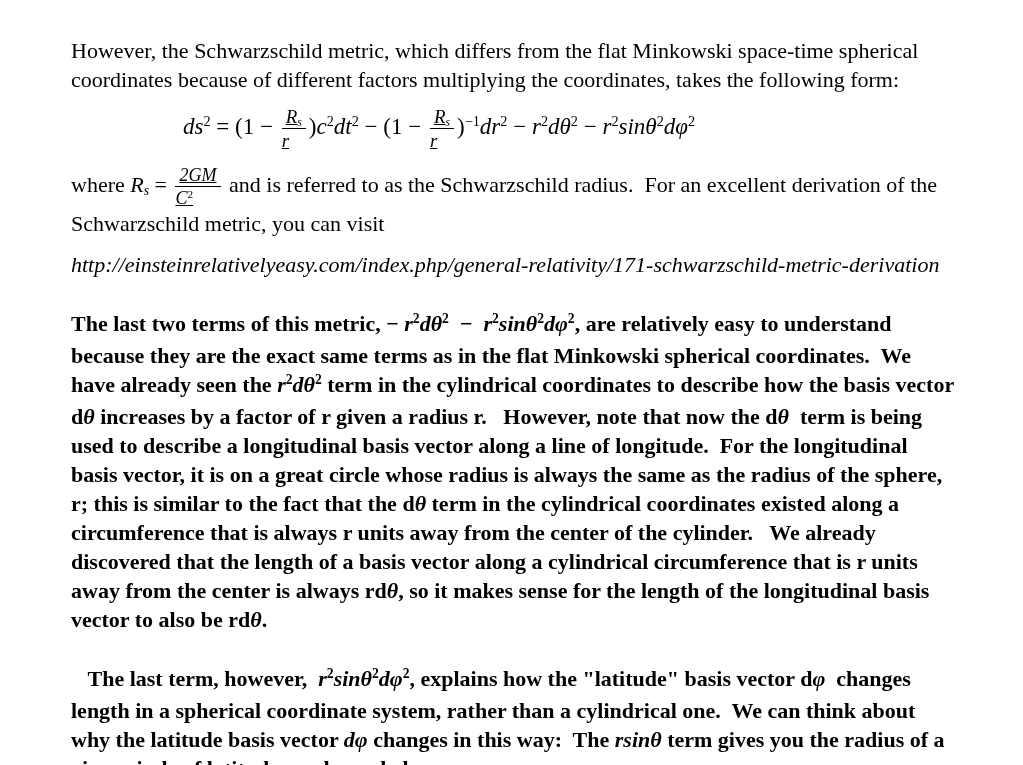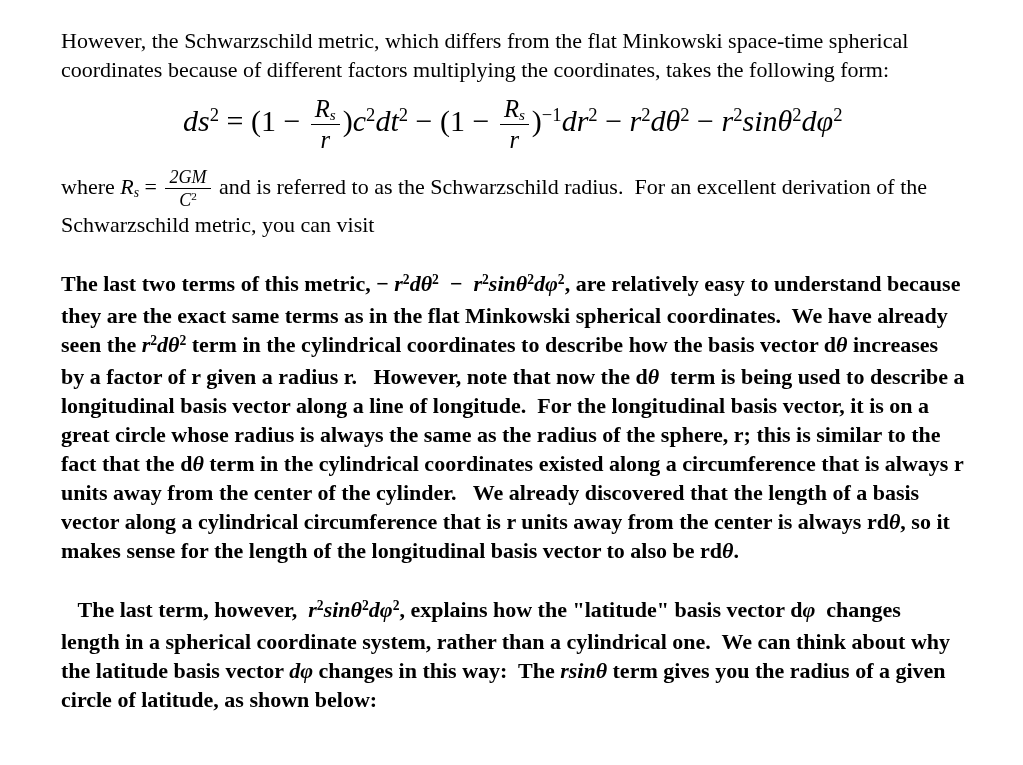--- a/index.html
+++ b/index.html
@@ -15,65 +15,66 @@
     background: #ffffff;
     color: #000000;
     font-family: "Liberation Serif", serif;
     font-size: 22px;
     line-height: 29px;
     padding: 24px 56px 0 59px;
     overflow: hidden;
   }
   .para {
     white-space: pre-wrap;
-    margin: 2px;
+    margin: 12px;
   }
   .para.gap {
     margin-top: 30px;
     font-weight: bold;
   }
   .equation {
     white-space: nowrap;
     margin: 11px 0 14px 124px;
-    font-size: 30px;
+    font-size: 23px;
     line-height: normal;
   }
   .it { font-style: italic; }
   .sup {
     font-size: 0.62em;
     position: relative;
     top: -0.55em;
   }
   .sub {
     font-size: 0.62em;
     position: relative;
     top: 0.22em;
   }
   .frac {
     display: inline-block;
     vertical-align: middle;
-    text-align: center;
     font-size: 0.82em;
     line-height: 1.12;
     margin: 0 3px;
+    text-decoration: underline;
   }
   .frac .num {
     display: block;
     border-bottom: 1.5px solid #000;
     padding: 0 4px 1px 4px;
   }
   .frac .den {
     display: block;
     padding-top: 1px;
   }
 </style>
 </head>
 <body>
 
 <div class="page" style="background: rgb(255, 255, 255); color: rgb(0, 0, 0);">
   <div>
       <div class="para"><span>However, the Schwarzschild metric, which differs from the flat Minkowski space-time spherical coordinates because of different factors multiplying the coordinates, takes the following form:</span></div>
       <div class="para equation"><span class="it">ds</span><span class="sup">2</span><span> =  (1 − </span><span class="frac"><span class="num"><span class="it">R</span><span class="sub it">s</span></span><span class="den"><span class="it">r</span></span></span><span>)</span><span class="it">c</span><span class="sup">2</span><span class="it">dt</span><span class="sup">2</span><span>  −  (1 − </span><span class="frac"><span class="num"><span class="it">R</span><span class="sub it">s</span></span><span class="den"><span class="it">r</span></span></span><span>)</span><span class="sup">−1</span><span class="it">dr</span><span class="sup">2</span><span>  −  </span><span class="it">r</span><span class="sup">2</span><span class="it">dθ</span><span class="sup">2</span><span>  −  </span><span class="it">r</span><span class="sup">2</span><span class="it">sinθ</span><span class="sup">2</span><span class="it">dφ</span><span class="sup">2</span></div>
       <div class="para"><span>where </span><span class="it">R</span><span class="sub it">s</span><span> = </span><span class="frac"><span class="num"><span class="it">2GM</span></span><span class="den"><span class="it">C</span><span class="sup">2</span></span></span><span> and is referred to as the Schwarzschild radius.  For an excellent derivation of the Schwarzschild metric, you can visit</span></div>
+      <div class="para"><span class="it">http://einsteinrelativelyeasy.com/index.php/general-relativity/171-schwarzschild-metric-derivation</span></div>
       <div class="para gap"><span>The last two terms of this metric, − </span><span class="it">r</span><span class="sup">2</span><span class="it">dθ</span><span class="sup">2</span><span>  −  </span><span class="it">r</span><span class="sup">2</span><span class="it">sinθ</span><span class="sup">2</span><span class="it">dφ</span><span class="sup">2</span><span>, are relatively easy to understand because they are the exact same terms as in the flat Minkowski spherical coordinates.  We have already seen the </span><span class="it">r</span><span class="sup">2</span><span class="it">dθ</span><span class="sup">2</span><span> term in the cylindrical coordinates to describe how the basis vector d</span><span class="it">θ</span><span> increases by a factor of r given a radius r.   However, note that now the d</span><span class="it">θ</span><span>  term is being used to describe a longitudinal basis vector along a line of longitude.  For the longitudinal basis vector, it is on a great circle whose radius is always the same as the radius of the sphere, r; this is similar to the fact that the d</span><span class="it">θ</span><span> term in the cylindrical coordinates existed along a circumference that is always r units away from the center of the cylinder.   We already discovered that the length of a basis vector along a cylindrical circumference that is r units away from the center is always rd</span><span class="it">θ</span><span>, so it makes sense for the length of the longitudinal basis vector to also be rd</span><span class="it">θ</span><span>.</span></div>
       <div class="para gap"><span>   The last term, however,  </span><span class="it">r</span><span class="sup">2</span><span class="it">sinθ</span><span class="sup">2</span><span class="it">dφ</span><span class="sup">2</span><span>, explains how the "latitude" basis vector d</span><span class="it">φ</span><span>  changes length in a spherical coordinate system, rather than a cylindrical one.  We can think about why the latitude basis vector </span><span class="it">dφ</span><span> changes in this way:  The </span><span class="it">rsinθ</span><span> term gives you the radius of a given circle of latitude, as shown below:</span></div>
     </div>
 </div>
 
 </body></html>

